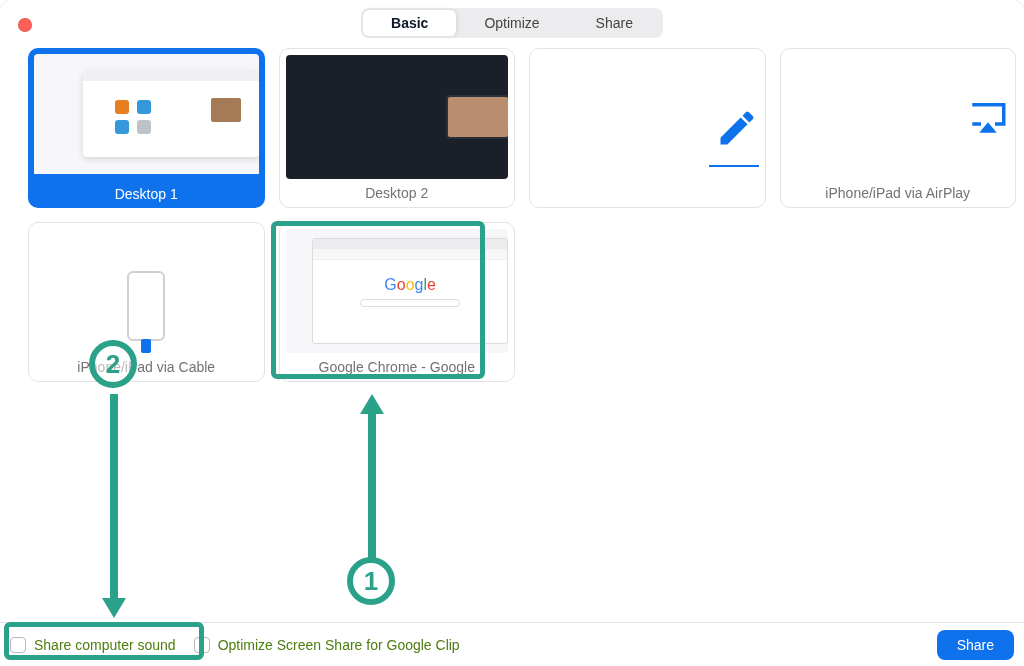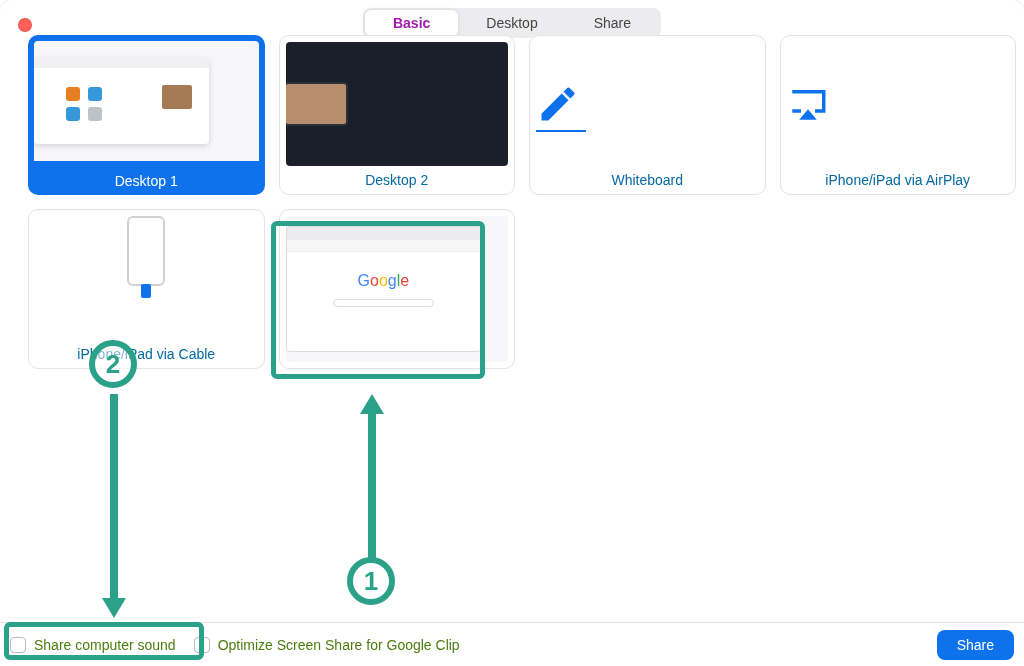--- a/index.html
+++ b/index.html
@@ -34,54 +34,54 @@
     border-radius: 8px;
     padding: 2px;
   }
   .tab {
     padding: 5px 28px;
     border-radius: 6px;
     font-size: 14px;
     color: #444;
     cursor: pointer;
   }
-  .tab.active { background: #fff; color: #a21caf; font-weight: 600; box-shadow: 0 0 4px rgba(0,0,0,0.1); }
+  .tab.active { background: #fff; color: #0f172a; font-weight: 600; box-shadow: 0 0 4px rgba(0,0,0,0.1); }
 
   .grid {
     position: absolute;
-    top: 35px; left: 8px; right: 8px;
+    top: 48px; left: 8px; right: 8px;
     display: grid;
     grid-template-columns: repeat(4, 1fr);
     gap: 14px;
     padding-left: 20px;
   }
   .tile {
     border: 1px solid #e3e3e6;
     border-radius: 10px;
     padding: 6px;
     height: 160px;
     display: flex;
     flex-direction: column;
     cursor: pointer;
     background: #fff;
   }
   .tile .thumb {
     flex: 1;
     border-radius: 4px;
     display: flex;
     align-items: center;
-    justify-content: flex-start;
+    justify-content: flex-end;
     position: relative;
     overflow: hidden;
   }
   .tile .caption {
     text-align: center;
     font-size: 14px;
     padding-top: 6px;
-    color: #0369a1;
+    color: #737373;
   }
   .tile.selected {
     border: none;
     padding: 0;
   }
   .tile.selected .thumb { border: 6px solid #0e72ed; border-radius: 10px 10px 0 0; }
   .tile.selected .caption { background: #0e72ed; color: #fff; padding: 6px 0; border-radius: 0 0 10px 10px; }
 
   
   .thumb-d1 { background: #f7f7f9; }
@@ -183,21 +183,21 @@
 </style>
 </head>
 <body>
 
 <div class="window">
 
   <div class="close-dot"></div>
 
   <div class="tab-bar">
     <div class="tab active">Basic</div>
-    <div class="tab">Desktop</div>
+    <div class="tab">Optimize</div>
     <div class="tab">Share</div>
   </div>
 
   <div class="grid">
 
     <div class="tile selected">
       <div class="thumb thumb-d1">
         <div class="mini-win">
           <div class="topbar"></div>
           <div class="icons">
@@ -219,21 +219,20 @@
       <div class="caption">Desktop 2</div>
     </div>
 
     <div class="tile">
       <div class="thumb thumb-wb">
         <svg viewBox="0 0 24 24">
           <path fill="#0e72ed" d="M3 17.25V21h3.75l11-11-3.75-3.75L3 17.25zM20.7 7.05a1 1 0 0 0 0-1.41l-2.34-2.34a1 1 0 0 0-1.41 0L15 5.25 18.75 9l1.95-1.95z"></path>
         </svg>
         <div class="line"></div>
       </div>
-      <div class="caption">Whiteboard</div>
     </div>
 
     <div class="tile">
       <div class="thumb thumb-air">
         <svg viewBox="0 0 24 24">
           <path fill="none" stroke="#0e72ed" stroke-width="2" d="M3 5h18v11h-5M3 16h5"></path>
           <path fill="#0e72ed" d="M12 15l5 6H7z"></path>
         </svg>
       </div>
       <div class="caption">iPhone/iPad via AirPlay</div>
@@ -251,20 +250,21 @@
       <div class="thumb thumb-chrome">
         <div class="mini-browser">
           <div class="tabsrow"></div>
           <div class="addr"></div>
           <div class="logo">
             <span>G</span><span>o</span><span>o</span><span>g</span><span>l</span><span>e</span>
           </div>
           <div class="bar"></div>
         </div>
       </div>
+      <div class="caption">Google Chrome - Google</div>
     </div>
 
   </div>
 
   <div class="bottom">
     <label class="check">
       <span class="box"></span>
       <span>Share computer sound</span>
     </label>
     <label class="check">

